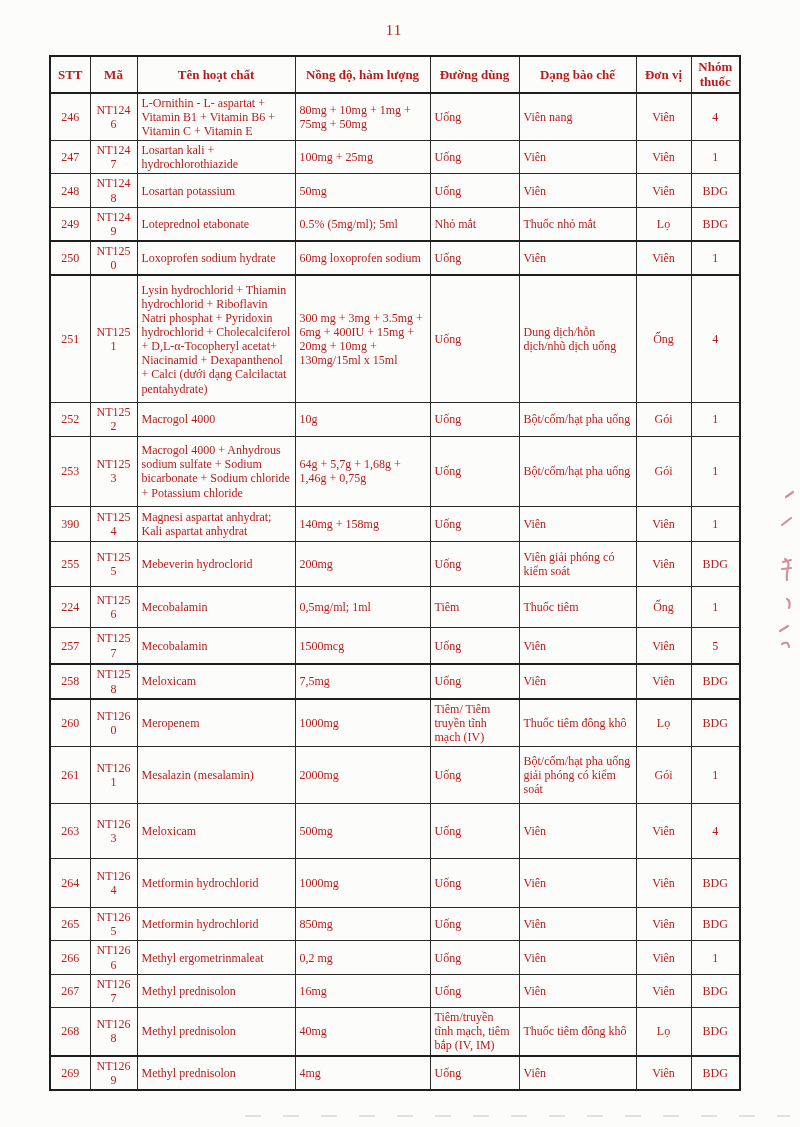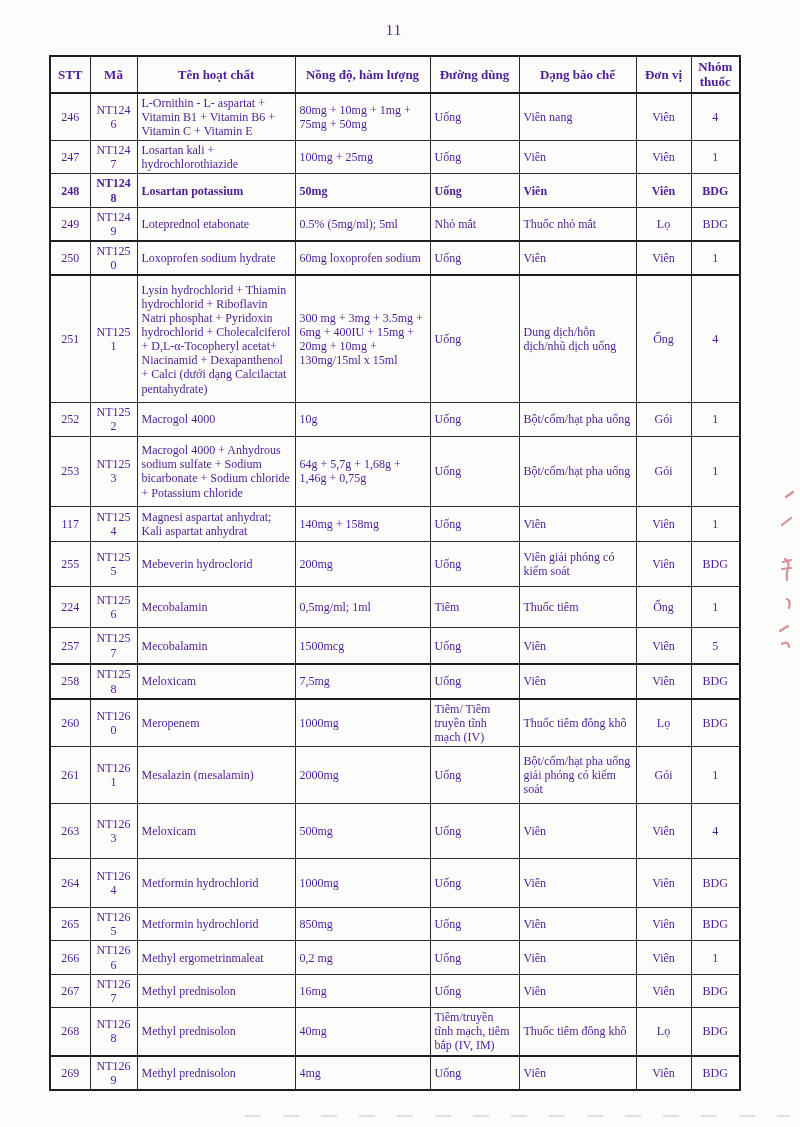--- a/index.html
+++ b/index.html
@@ -2,21 +2,21 @@
 <html><head>
 <meta charset="utf-8">
 <style>
   html,body{margin:0;padding:0;background:#e8e8e6;}
   .page{
     position:relative;
     width:800px;height:1127px;
     background:#fcfcfb;
     overflow:hidden;
     font-family:"Liberation Serif", serif;
-    color:#4c1d95;
+    color:#b91c1c;
   }
   .page-number{
     position:absolute;top:22px;left:49px;width:690px;
     text-align:center;font-size:15px;letter-spacing:1px;
   }
   table.drug-table{
     position:absolute;left:49px;top:55px;width:690px;
     border-collapse:collapse;table-layout:fixed;
     border:2px solid #1e1e1e;
   }
@@ -31,21 +31,21 @@
   .drug-table th{
     font-size:13px;font-weight:bold;text-align:center;
     border-bottom:2px solid #1e1e1e;
   }
   thead tr{height:35px;}
   td.col0,td.col1,td.col6,td.col7{text-align:center;}
   td.col2,td.col3,td.col4,td.col5{text-align:left;}
   
   tbody tr:nth-child(1){height:46px;}
   tbody tr:nth-child(2){height:33px;padding-left:12px;}
-  tbody tr:nth-child(3){height:29px;font-weight:bold;}
+  tbody tr:nth-child(3){height:29px;}
   tbody tr:nth-child(4){height:31px;margin-left:45px;}
   tbody tr:nth-child(5){height:20px;}
   tbody tr:nth-child(6){height:127px;}
   tbody tr:nth-child(7){height:34px;}
   tbody tr:nth-child(8){height:70px;}
   tbody tr:nth-child(9){height:35px;}
   tbody tr:nth-child(10){height:45px;}
   tbody tr:nth-child(11){height:41px;}
   tbody tr:nth-child(12){height:37px;}
   tbody tr:nth-child(13){height:20px;}
@@ -181,21 +181,21 @@
           <td class="col0">253</td>
           <td class="col1">NT1253</td>
           <td class="col2">Macrogol 4000 + Anhydrous sodium sulfate + Sodium bicarbonate + Sodium chloride + Potassium chloride</td>
           <td class="col3">64g + 5,7g + 1,68g + 1,46g + 0,75g</td>
           <td class="col4">Uống</td>
           <td class="col5">Bột/cốm/hạt pha uống</td>
           <td class="col6">Gói</td>
           <td class="col7">1</td>
         </tr>
         <tr>
-          <td class="col0">117</td>
+          <td class="col0">390</td>
           <td class="col1">NT1254</td>
           <td class="col2">Magnesi aspartat anhydrat; Kali aspartat anhydrat</td>
           <td class="col3">140mg + 158mg</td>
           <td class="col4">Uống</td>
           <td class="col5">Viên</td>
           <td class="col6">Viên</td>
           <td class="col7">1</td>
         </tr>
         <tr>
           <td class="col0">255</td>

